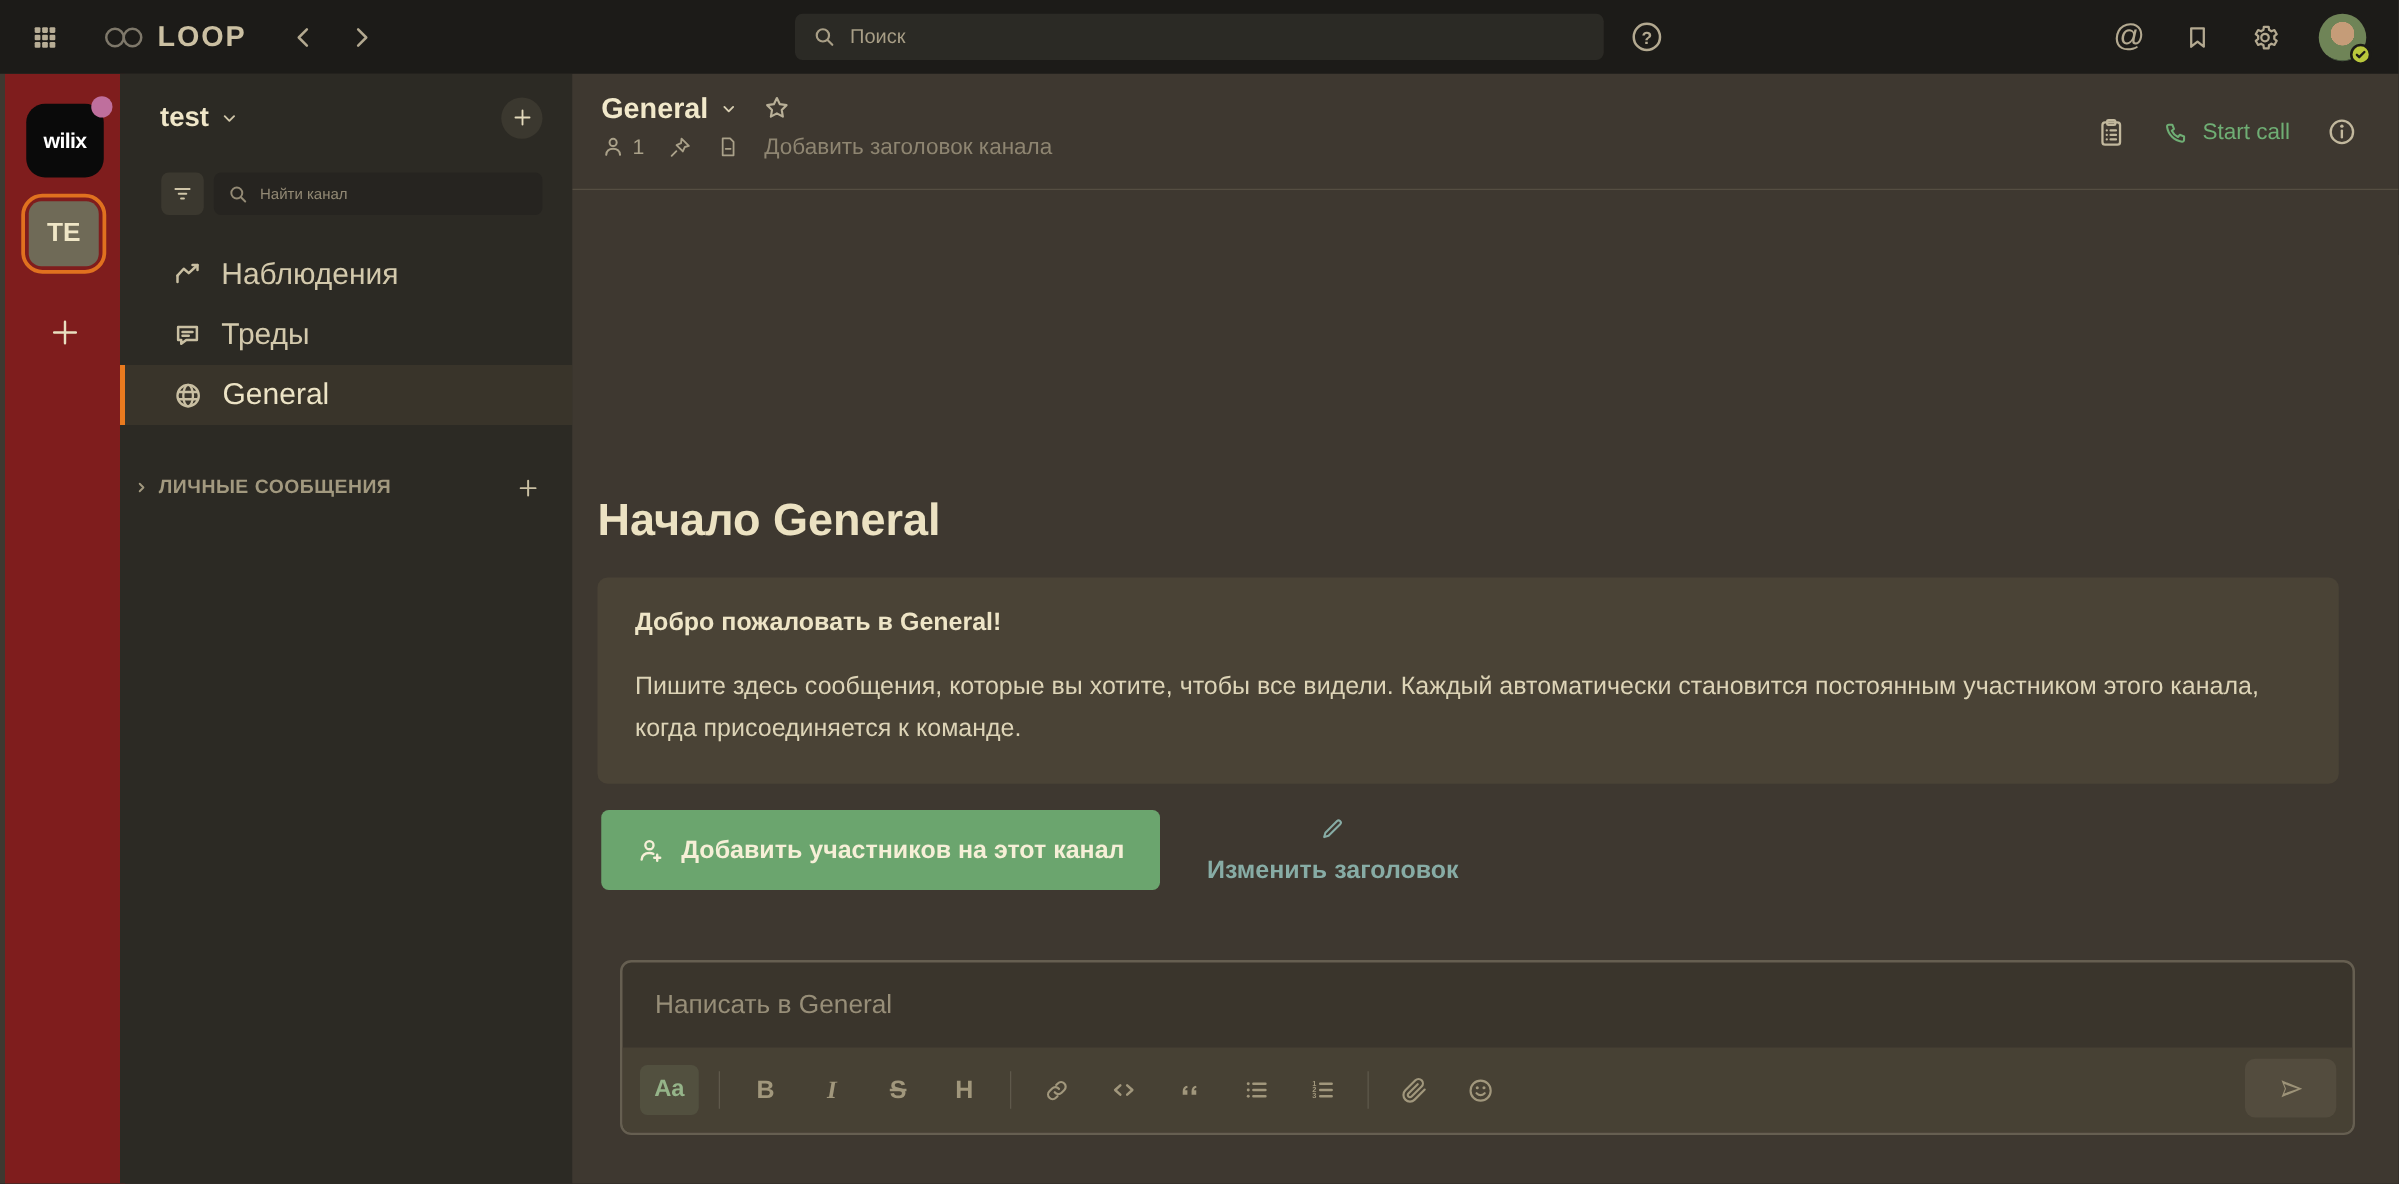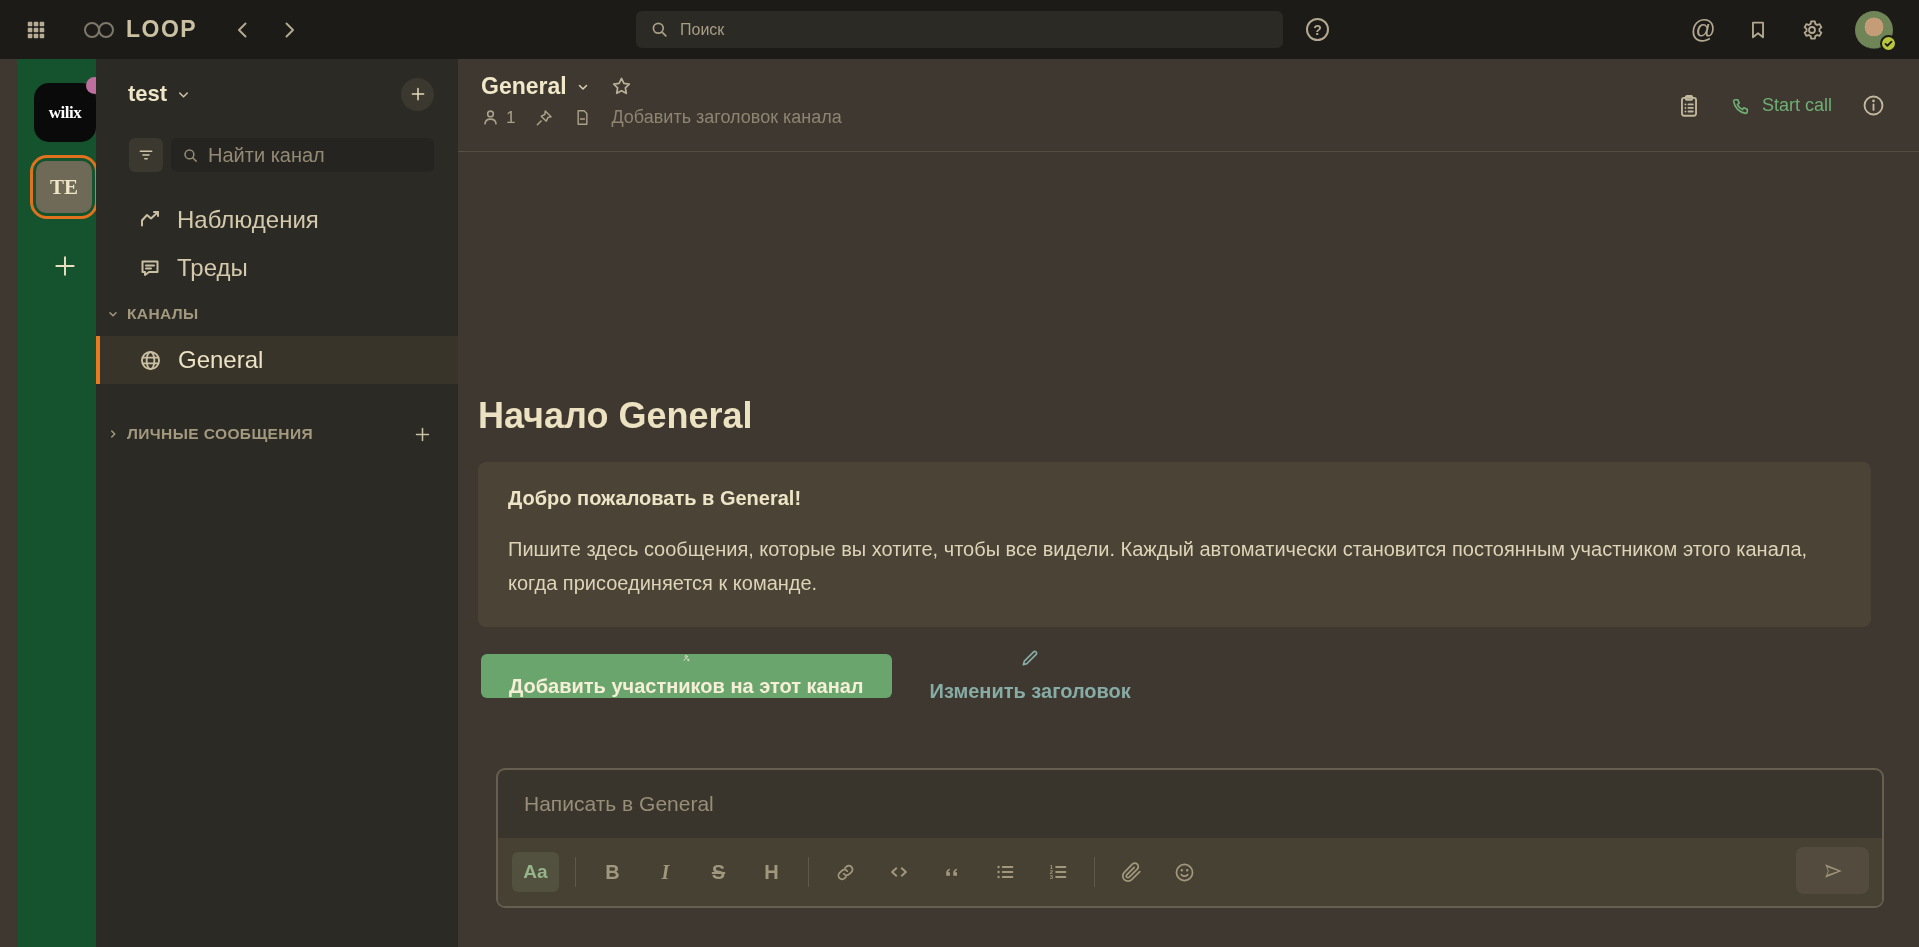--- a/index.html
+++ b/index.html
@@ -28,41 +28,41 @@
   .tb-help { position:absolute; left:1306px; top:18px; width:23px; height:23px; border:2px solid #b3a990; color:#b3a990;
     border-radius:50%; font-size:14px; font-weight:700; display:flex; align-items:center; justify-content:center; }
   .tb-right { position:absolute; right:26px; top:0; height:59px; display:flex; align-items:center; gap:31px; color:#b3a990; }
   .tb-at { font-size:25px; font-weight:400; line-height:1; }
   .avatar { position:relative; width:38px; height:38px; border-radius:50%;
     background:radial-gradient(circle at 50% 42%, #c59c78 0 32%, #6f8457 33% 72%, #4a5a40 73% 100%); }
   .status-badge { position:absolute; right:-4px; bottom:-3px; width:17px; height:17px; border-radius:50%;
     background:#b9c73c; border:2px solid #1c1b18; display:flex; align-items:center; justify-content:center; color:#1c1b18; }
 
   
-  .rail { position:absolute; top:59px; left:17px; width:96px; bottom:0; background:#14532d;font-family:Liberation Serif, serif; }
+  .rail { position:absolute; top:59px; left:4px; width:96px; bottom:0; background:#7f1d1d; }
   .ws-logo { position:absolute; left:17px; top:24px; width:62px; height:59px; background:#0a0a0a; border-radius:15px;
     display:flex; align-items:center; justify-content:center; }
   .ws-text { color:#fff; font-size:17px; font-weight:700; letter-spacing:-0.5px; }
   .ws-dot { position:absolute; top:-6px; right:-7px; width:17px; height:17px; border-radius:50%; background:#bf6f9d; }
   .team-btn { position:absolute; left:13px; top:96px; padding:3px; border:3px solid #e0711f; border-radius:17px; }
   .team-inner { width:56px; height:52px; border-radius:10px; background:#6f6a57; color:#efe6c6;
     font-size:21px; font-weight:700; display:flex; align-items:center; justify-content:center; }
   .rail-add { position:absolute; left:35px; top:194px; color:#e9dfc0; }
 
   
   .sidebar { position:absolute; top:59px; left:96px; width:362px; bottom:0; background:#2c2a24; }
   .sb-top { display:flex; align-items:center; justify-content:space-between; margin:17px 24px 0 32px; height:36px; }
   .sb-team { display:flex; align-items:center; gap:9px; color:#efe6c8; font-size:22px; font-weight:700; }
   .sb-add { width:33px; height:33px; border-radius:50%; background:#3b382f; color:#e4dabc;
     display:flex; align-items:center; justify-content:center; }
   .sb-search-row { display:flex; gap:8px; margin:26px 24px 0 33px; height:34px; }
   .sb-filter { width:34px; height:34px; border-radius:6px; background:#3b382f; color:#cfc5a8;
     display:flex; align-items:center; justify-content:center; flex:none; }
   .sb-search { flex:1; background:#262420; border-radius:6px; display:flex; align-items:center; padding:0 11px; gap:9px; color:#938a75; }
-  .sb-search input { flex:1; width:50px; font-size:20px; }
+  .sb-search input { flex:1; width:50px; font-size:12px; }
   .sb-search input::placeholder { color:#938a75; opacity:1; }
   .sb-nav { margin-top:24px; }
   .sb-row { display:flex; align-items:center; height:48px; padding-left:42px; gap:15px;
     color:#d3c9ac; font-size:24px; width:100%; text-align:left; position:relative; }
   .sb-row .ico { color:#c9bfa2; }
   .sb-row.selected { background:#39342a; color:#ece3c5; }
   .sb-row.selected::before { content:""; position:absolute; left:0; top:0; bottom:0; width:4px; background:#ea7a1f; }
   .sb-section { display:flex; align-items:center; height:44px; padding:0 26px 0 11px; gap:8px;
     color:#a2997f; font-size:15.5px; font-weight:700; letter-spacing:0.4px; width:100%; text-align:left; }
   .sb-section .lbl { flex:1; }
@@ -79,22 +79,22 @@
   .ch-members { display:flex; align-items:center; gap:6px; font-size:17px; color:#aaa189; }
   .ch-placeholder { color:#8e8571; font-size:18px; }
   .ch-right { position:absolute; right:33px; top:0; height:93px; display:flex; align-items:center; gap:29px; color:#c2b89d; }
   .start-call { display:flex; align-items:center; gap:11px; color:#6fae74; font-size:18px; }
 
   .intro-title { position:absolute; left:20px; top:336px; font-size:36px; font-weight:700; color:#ece2c2; }
   .welcome-card { position:absolute; left:20px; right:48px; top:403px; background:#4a4336; border-radius:8px; padding:25px 30px 27px; }
   .w-title { font-size:20px; font-weight:700; color:#eee5c7; }
   .w-body { margin-top:22px; font-size:20px; line-height:34px; color:#ddd4b7; }
   .intro-actions { position:absolute; left:23px; top:589px; display:flex; align-items:center; gap:38px; }
-  .btn-green { height:44px; padding:0 28px; border-radius:6px; background:#6ba56e; color:#f6efd7;
-    font-size:20px; font-weight:600; display:flex; align-items:center; gap:13px;flex-direction:column; }
+  .btn-green { height:64px; padding:0 28px; border-radius:6px; background:#6ba56e; color:#f6efd7;
+    font-size:20px; font-weight:600; display:flex; align-items:center; gap:13px; }
   .link-edit { display:flex; align-items:center; gap:12px; color:#87aca5; font-size:20px; font-weight:600;flex-direction:column; }
 
   
   .composer { position:absolute; left:38px; right:35px; top:709px; height:140px; border:2px solid #665f51;
     border-radius:9px; background:#3a352c; display:flex; flex-direction:column; overflow:hidden; }
   .composer-input { height:68px; padding:0 26px; font-size:21px; color:#ddd4b7; }
   .composer-input::placeholder { color:#978e78; opacity:1; }
   .composer-toolbar { flex:1; background:#474134; display:flex; align-items:center; padding:0 14px; position:relative; }
   .fmt { min-width:33px; height:40px; margin:0 10px; display:flex; align-items:center; justify-content:center;
     color:#a1977c; font-size:20px; font-weight:700; }
@@ -248,26 +248,20 @@
         <span class="ico">
           <svg width="24" height="24" viewBox="0 0 24 24" fill="none" stroke="currentColor" stroke-width="2" stroke-linecap="round" stroke-linejoin="round">
               <path d="M4.5 5.5h15v10.5h-8.5l-4 3v-3h-2.5z"></path>
               <path d="M8 9.5h8M8 12.5h5"></path>
             </svg>
         </span>
         <span>Треды</span>
       </button>
     </div>
 
-    <button class="sb-section">
-      <svg width="12" height="12" viewBox="0 0 24 24" fill="none" stroke="currentColor" stroke-width="3" stroke-linecap="round" stroke-linejoin="round">
-          <path d="M6 9.5l6 6 6-6"></path>
-        </svg>
-      <span class="lbl">КАНАЛЫ</span>
-    </button>
 
     <button class="sb-row selected">
       <span class="ico">
         <svg width="25" height="25" viewBox="0 0 24 24" fill="none" stroke="currentColor" stroke-width="1.8">
             <circle cx="12" cy="12" r="8.2"></circle>
             <ellipse cx="12" cy="12" rx="3.7" ry="8.2"></ellipse>
             <path d="M4.5 9.2h15M4.5 14.8h15"></path>
           </svg>
       </span>
       <span>General</span>

